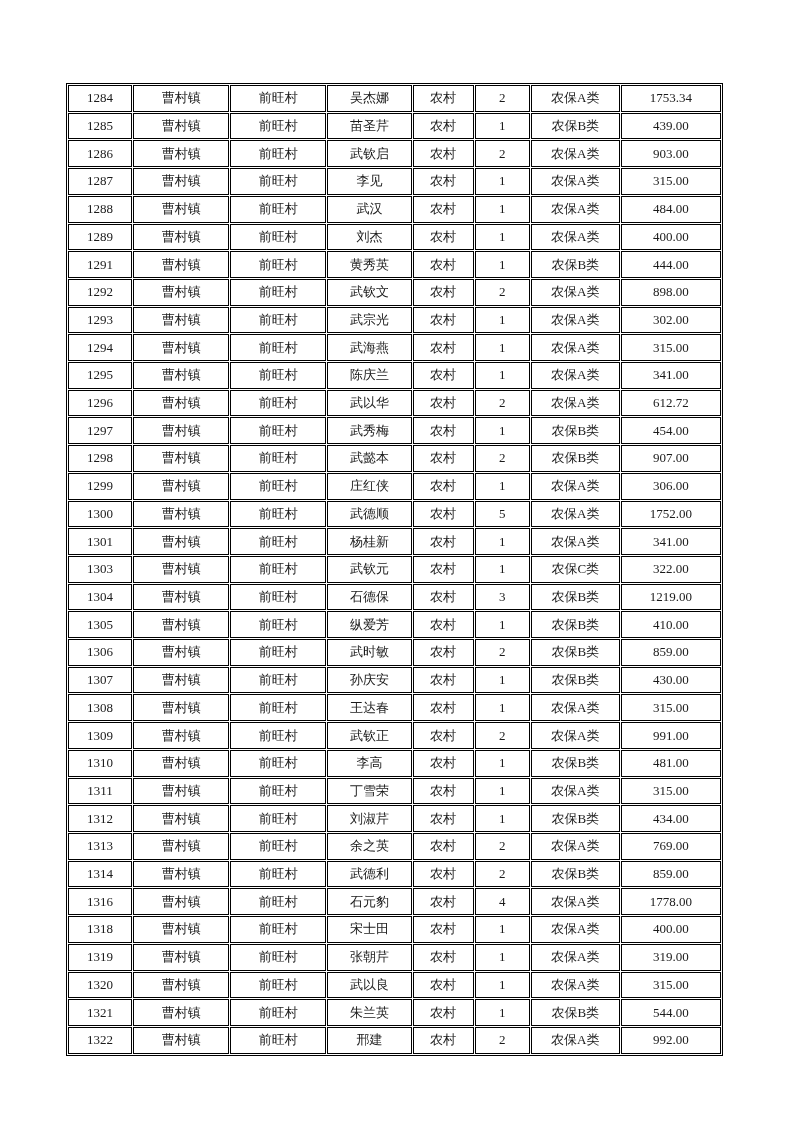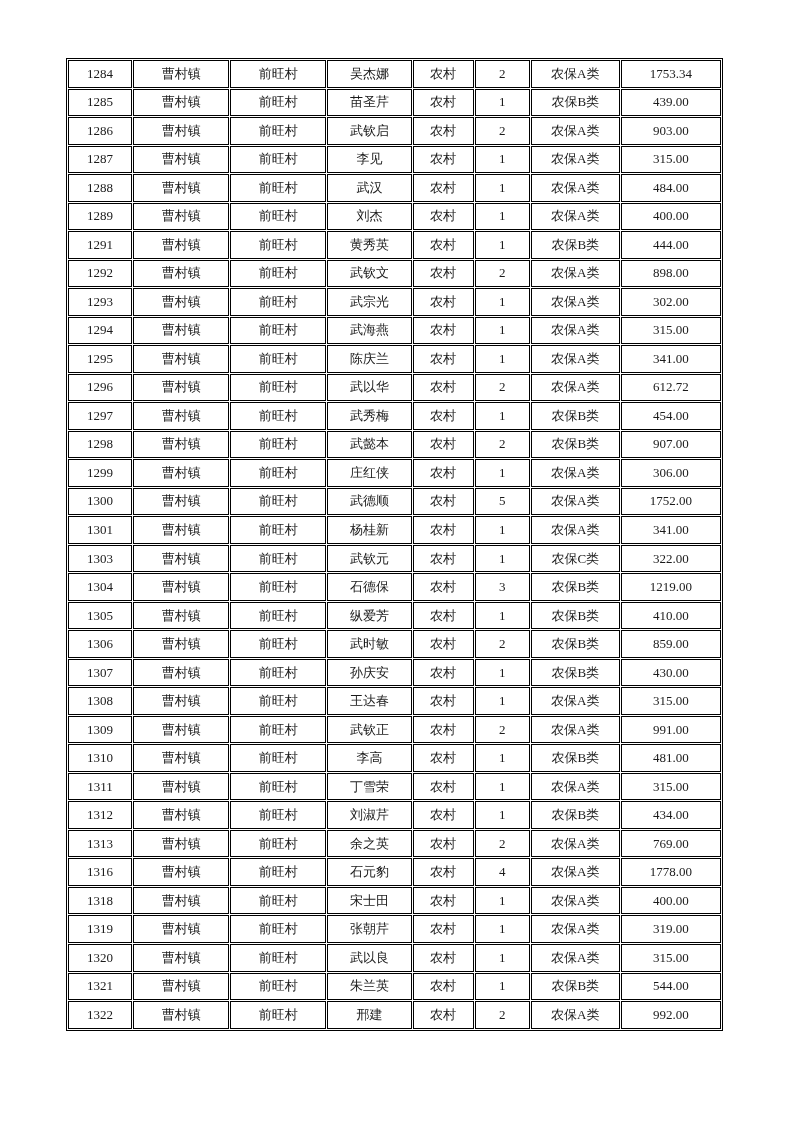--- a/index.html
+++ b/index.html
@@ -14,21 +14,21 @@
     overflow: hidden;
   }
   .page {
     position: absolute;
     inset: 0;
     background: #ffffff;
   }
   table.grid {
     position: absolute;
     left: 66px;
-    top: 58px;
+    top: 83px;
     width: 657px;
     height: 973px;
     table-layout: fixed;
     border-collapse: separate;
     border-spacing: 1px;
     border: 1px solid #000000;
     background: #ffffff;
   }
   table.grid td {
     border: 1px solid #000000;
@@ -333,20 +333,30 @@
     <td>1313</td>
     <td>曹村镇</td>
     <td>前旺村</td>
     <td>余之英</td>
     <td>农村</td>
     <td>2</td>
     <td>农保A类</td>
     <td>769.00</td>
   </tr>
         <tr>
+    <td>1314</td>
+    <td>曹村镇</td>
+    <td>前旺村</td>
+    <td>武德利</td>
+    <td>农村</td>
+    <td>2</td>
+    <td>农保B类</td>
+    <td>859.00</td>
+  </tr>
+        <tr>
     <td>1316</td>
     <td>曹村镇</td>
     <td>前旺村</td>
     <td>石元豹</td>
     <td>农村</td>
     <td>4</td>
     <td>农保A类</td>
     <td>1778.00</td>
   </tr>
         <tr>

